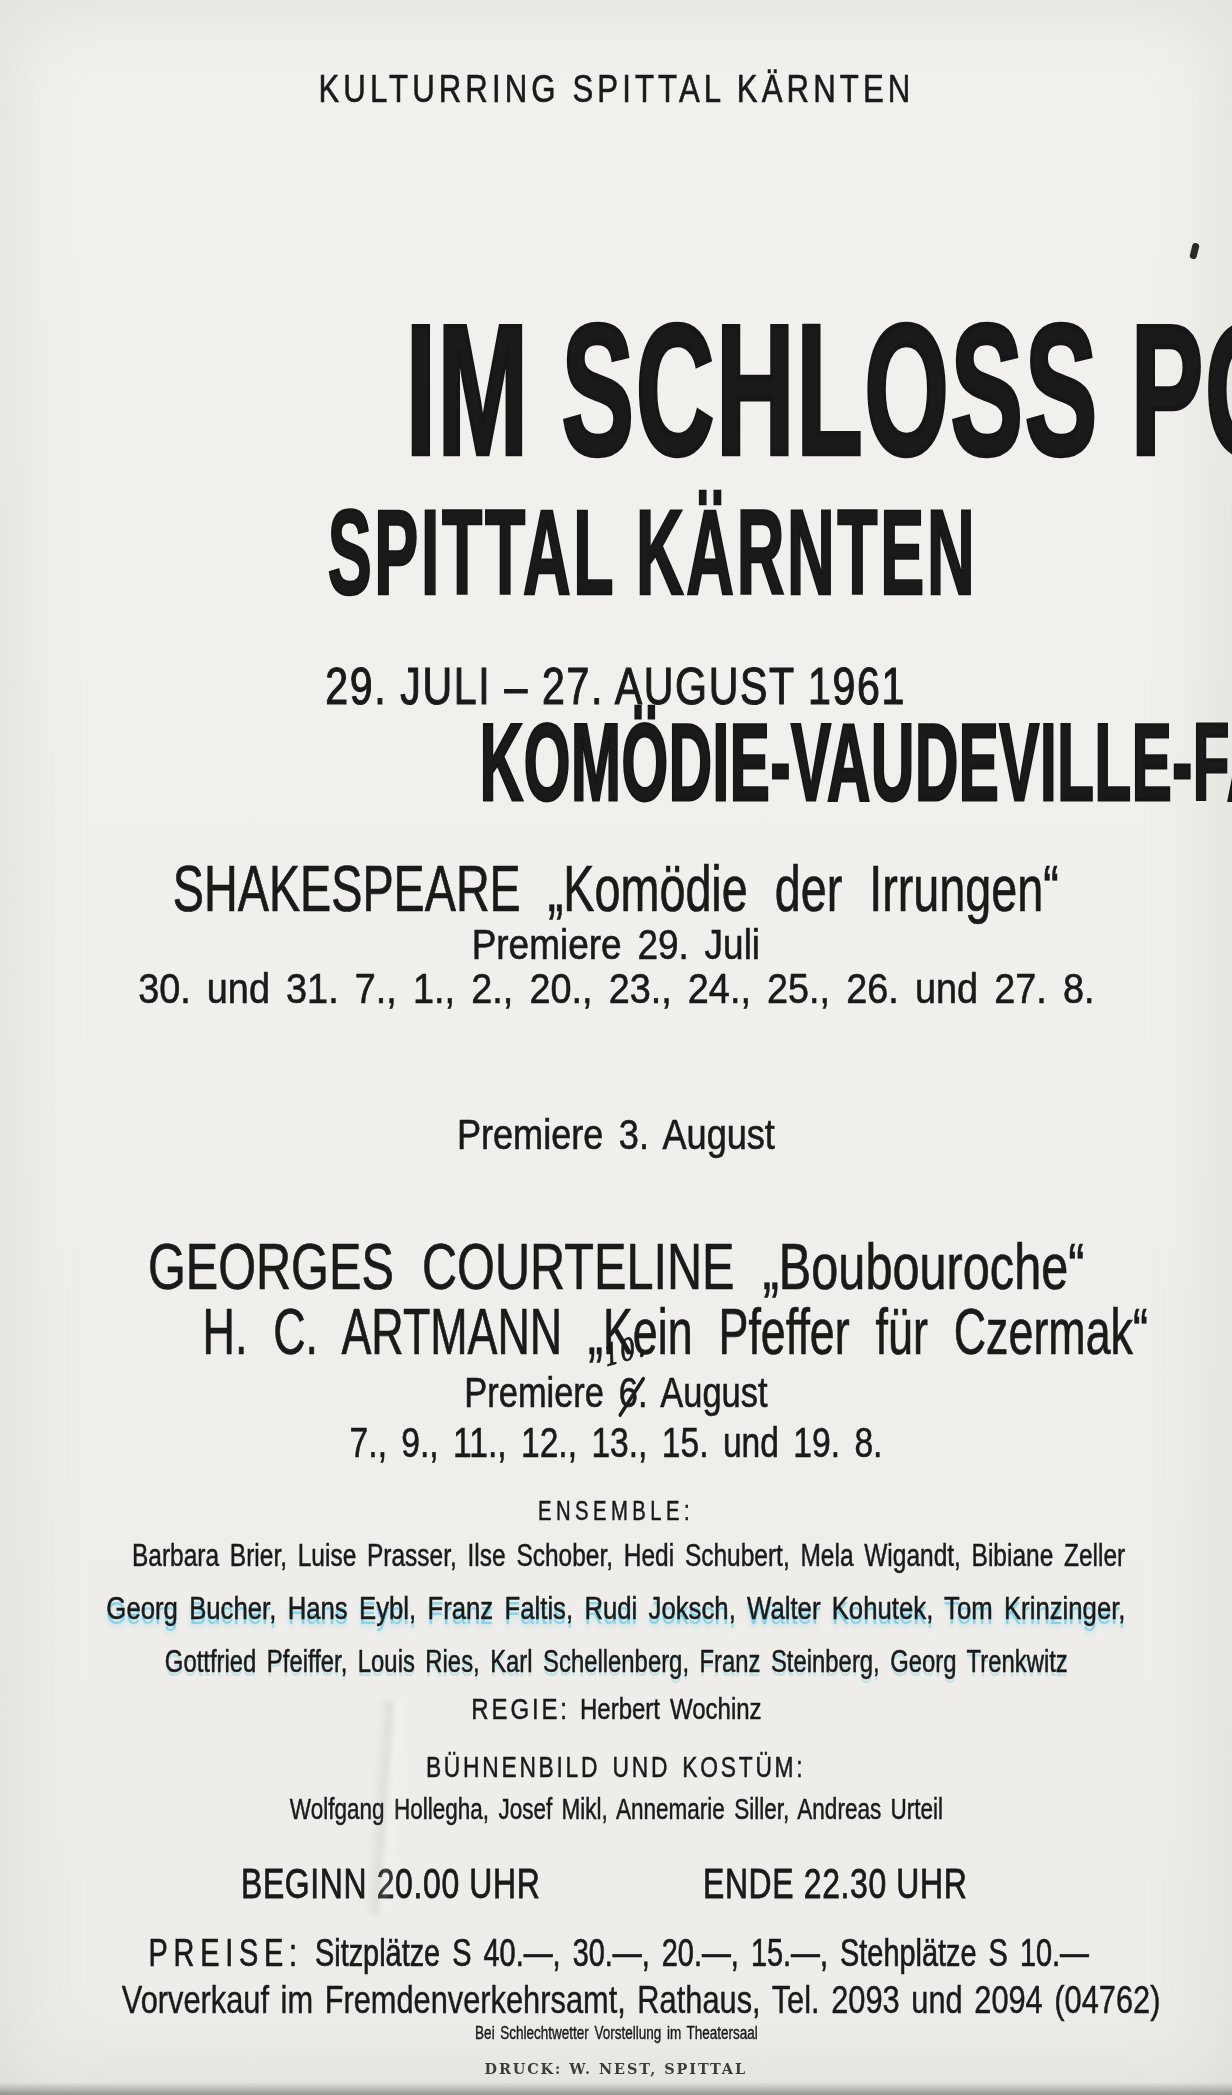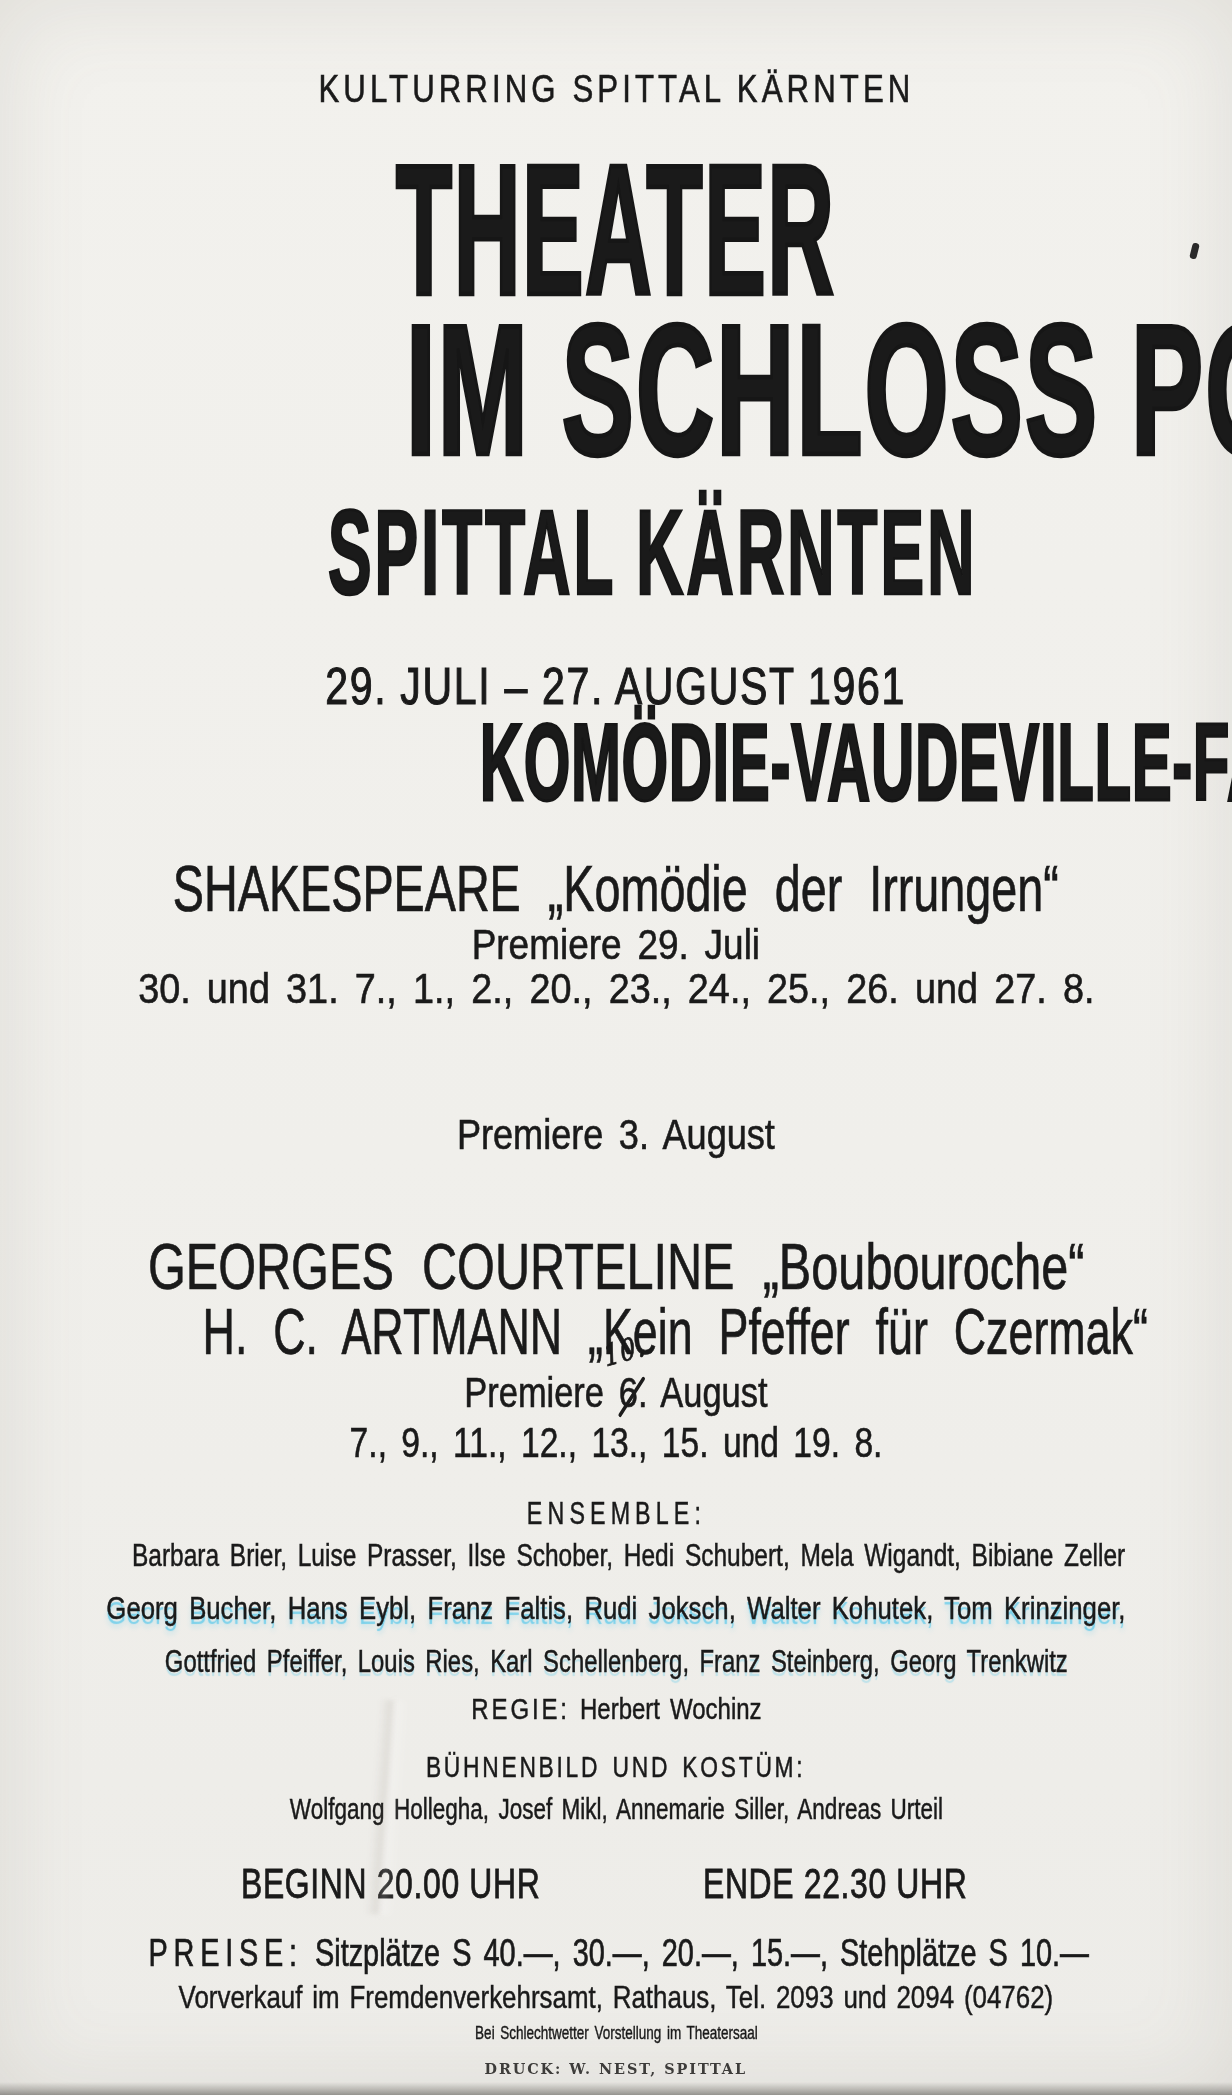--- a/index.html
+++ b/index.html
@@ -23,33 +23,33 @@
     transform-origin:50% 50%;
   }
   
   .org      { font-size:38px; letter-spacing:5px; -webkit-text-stroke:.6px #1a1a1a; }
   .title    { font-size:185px; font-weight:700; -webkit-text-stroke:4.5px #161616; letter-spacing:.015em; }
   .subtitle { font-size:120px; font-weight:700; -webkit-text-stroke:2.6px #161616; letter-spacing:.04em;margin-left:36px; }
   .daterange{ font-size:52px; letter-spacing:.04em;margin-top:21px; -webkit-text-stroke:1.1px #1a1a1a; }
   .genres   { font-size:110px; font-weight:700; -webkit-text-stroke:3px #161616; letter-spacing:.01em; }
   .author   { font-size:64px; word-spacing:.30em; -webkit-text-stroke:.7px #1a1a1a; }
   .smallln  { font-size:42px; word-spacing:.15em; -webkit-text-stroke:.6px #1a1a1a; }
-  .enslabel { font-size:31px; letter-spacing:.22em; -webkit-text-stroke:.5px #1a1a1a; }
+  .enslabel { font-size:27px; letter-spacing:.22em; -webkit-text-stroke:.5px #1a1a1a; }
   .ens      { font-size:31px; word-spacing:.16em; -webkit-text-stroke:.5px #1a1a1a; }
   .ghost2   { text-shadow: 0 5px 1px rgba(45,190,235,.55), 0 8px 6px rgba(45,190,235,.22); }
   .ghost3   { text-shadow: 0 4px 1px rgba(45,190,235,.25); }
   .credit   { font-size:30px; word-spacing:.14em; -webkit-text-stroke:.5px #1a1a1a; }
   .creditlabel { letter-spacing:.12em; }
   .timesrow { position:absolute; left:0; top:1860px; width:100%; height:52px; }
   .timesrow span { position:absolute; white-space:nowrap; font-size:42px; letter-spacing:.02em;
                    -webkit-text-stroke:.8px #1a1a1a;
                    transform: scaleX(.76); transform-origin:left center; }
   .prices   { font-size:38px; word-spacing:.14em; -webkit-text-stroke:.7px #1a1a1a; }
   .prices .plabel { letter-spacing:.2em; }
-  .presale  { font-size:32px; word-spacing:.10em; -webkit-text-stroke:.45px #1a1a1a; }
+  .presale  { font-size:38px; word-spacing:.10em; -webkit-text-stroke:.45px #1a1a1a; }
   .weather  { font-size:18px; word-spacing:.14em; -webkit-text-stroke:.4px #1a1a1a; }
   .printer  { font-family:"DejaVu Serif", serif; font-size:15px; font-weight:700;
               letter-spacing:2px; color:#3d3c3a; }
   
   .struck { position:relative; display:inline-block; }
   .struck::after {
     content:""; position:absolute; left:-9px; top:55%;
     width:50px; height:3.5px; background:#1c1c1c; border-radius:2px;
     transform: rotate(-52deg);
   }
@@ -75,23 +75,20 @@
 </style>
 </head>
 <body>
 
 <div class="poster">
 
   <div class="t org" style="top:70px">
     <span class="fit" style="--sx:.82">KULTURRING SPITTAL KÄRNTEN</span>
   </div>
 
-  <div class="t title" style="top:138px">
-    <span class="fit" style="--sx:.50">THEATER</span>
-  </div>
   <div class="t title" style="top:298px">
     <span class="fit" style="--sx:.588">IM SCHLOSS PORCIA</span>
   </div>
 
   <div class="t subtitle" style="top:492px">
     <span class="fit" style="--sx:.55">SPITTAL KÄRNTEN</span>
   </div>
 
   <div class="t daterange" style="top:639px">
     <span class="fit" style="--sx:.79">29. JULI – 27. AUGUST 1961</span>

